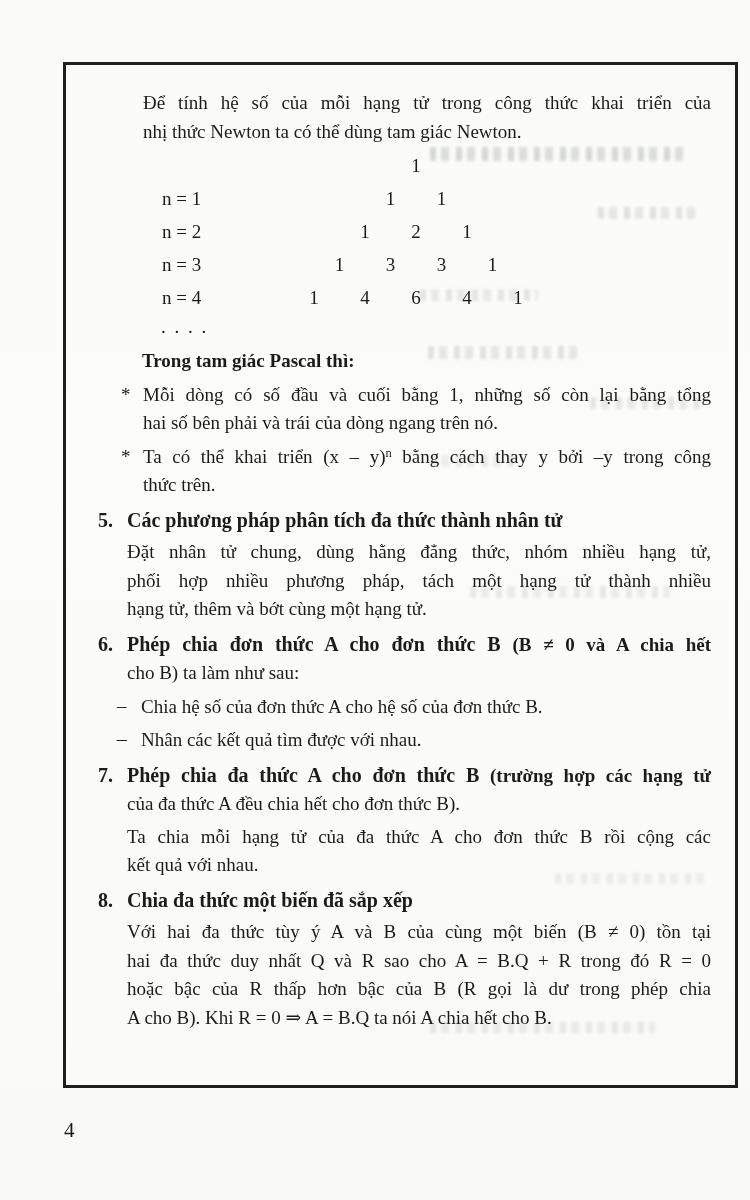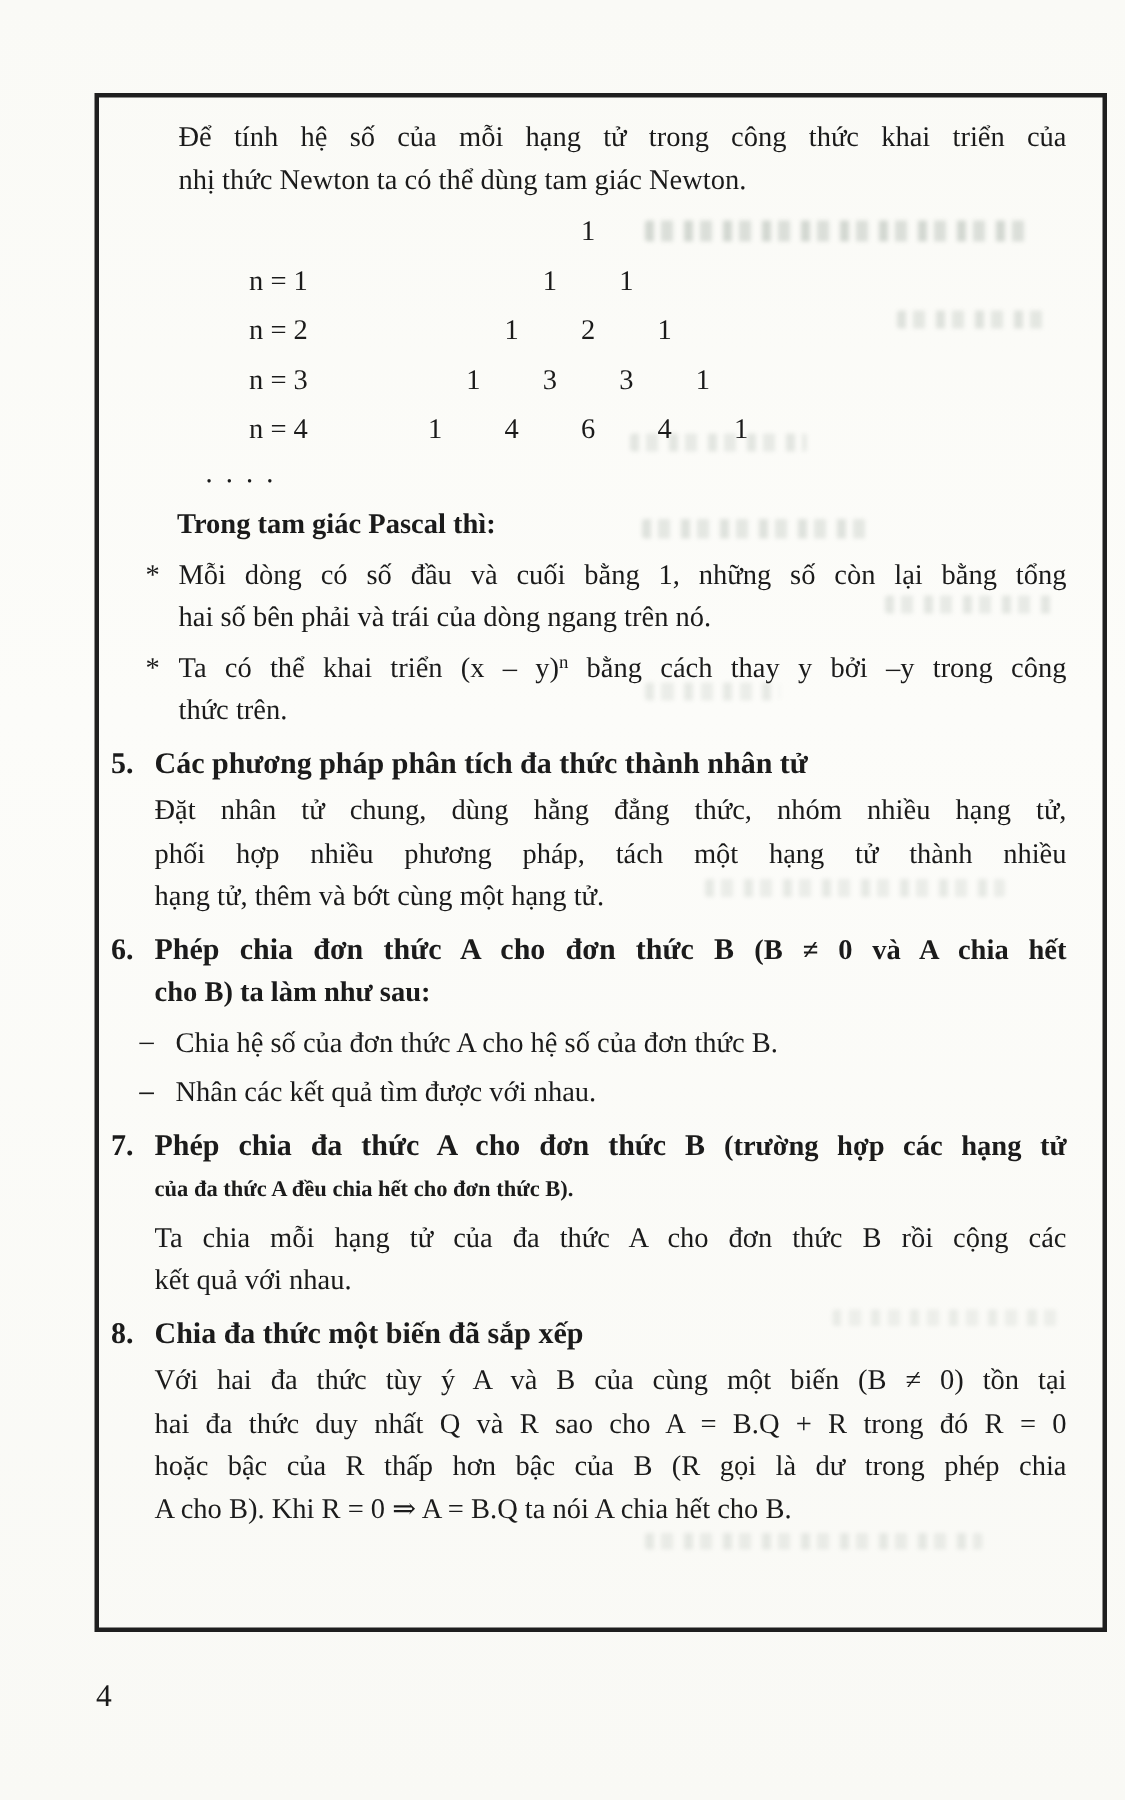--- a/index.html
+++ b/index.html
@@ -15,34 +15,34 @@
     position:absolute; inset:0;
     background:linear-gradient(180deg,#fafaf6 0%,#fcfcf9 40%,#f9f9f5 100%);
   }
   .frame {
     position:absolute; left:63px; top:62px; width:675px; height:1026px;
     border:3px solid #1f1f1f; box-sizing:border-box;
     background:transparent;
   }
   .content {
     position:absolute; inset:0;
-    padding:13px 24px 0 0;
-    font-size:19px; line-height:28.5px;
+    padding:24px 24px 0 0;
+    font-size:19px; line-height:28.5px;margin-left:24px;
   }
   .line { min-height:28.5px; }
   .jl { text-align:justify; text-align-last:justify; }
   .ll { text-align:left; text-align-last:left; }
 
   .intro { margin-left:53px; }
   .note  { margin-left:52px; margin-top:8px;font-weight:bold; }
 
   
   .pascal { position:relative; margin-top:4px; }
   .prow { position:relative; height:33px; }
-  .plabel { position:absolute; left:100px; top:2px; }
+  .plabel { position:absolute; left:72px; top:2px; }
   .pnums { position:absolute; left:326px; top:2px; transform:translateX(-50%); display:flex; }
   .pnum { width:51px; text-align:center; }
   .pdots { margin-left:71px; height:24px; line-height:24px; letter-spacing:2px; }
 
   
   .bullet { position:relative; margin-left:53px; margin-top:5px; }
   .bullet .marker { position:absolute; left:-22px; top:0; }
   .dash { position:relative; margin-left:51px; margin-top:5px; }
   .dash .marker { position:absolute; left:-24px; top:-1px; }
 
@@ -156,21 +156,21 @@
     </div>
     <div class="body-par">
         <div class="line jl">Đặt nhân tử chung, dùng hằng đẳng thức, nhóm nhiều hạng tử,</div>
         <div class="line jl">phối hợp nhiều phương pháp, tách một hạng tử thành nhiều</div>
         <div class="line ll">hạng tử, thêm và bớt cùng một hạng tử.</div>
       </div>
 
     <div class="heading">
       <span class="hnum">6.</span>
       <div class="line jl"><span>Phép chia đơn thức A cho đơn thức B </span><span class="reg">(B ≠ 0 và A chia hết</span></div>
-      <div class="line ll reg" style="font-weight:bold;font-size:19px;">cho B) ta làm như sau:</div>
+      <div class="line ll reg" style="font-weight:normal;font-size:19px;">cho B) ta làm như sau:</div>
     </div>
     <div id="section6-items">
         <div class="dash">
           <span class="marker">–</span>
           <div>
             <div class="line ll">Chia hệ số của đơn thức A cho hệ số của đơn thức B.</div>
           </div>
         </div>
         <div class="dash">
           <span class="marker">–</span>
@@ -181,21 +181,21 @@
           <span class="marker">–</span>
           <div>
             <div class="line ll">Nhân các kết quả tìm được với nhau.</div>
           </div>
         </div>
       </div>
 
     <div class="heading">
       <span class="hnum">7.</span>
       <div class="line jl"><span>Phép chia đa thức A cho đơn thức B </span><span class="reg">(trường hợp các hạng tử</span></div>
-      <div class="line ll" style="font-weight:bold;font-size:15px;text-align:right;">của đa thức A đều chia hết cho đơn thức B).</div>
+      <div class="line ll" style="font-weight:normal;font-size:19px;text-align:right;">của đa thức A đều chia hết cho đơn thức B).</div>
     </div>
     <div class="body-par">
         <div class="line jl">Ta chia mỗi hạng tử của đa thức A cho đơn thức B rồi cộng các</div>
         <div class="line ll">kết quả với nhau.</div>
       </div>
 
     <div class="heading">
       <span class="hnum">8.</span>
       <div class="line ll">Chia đa thức một biến đã sắp xếp</div>
     </div>

